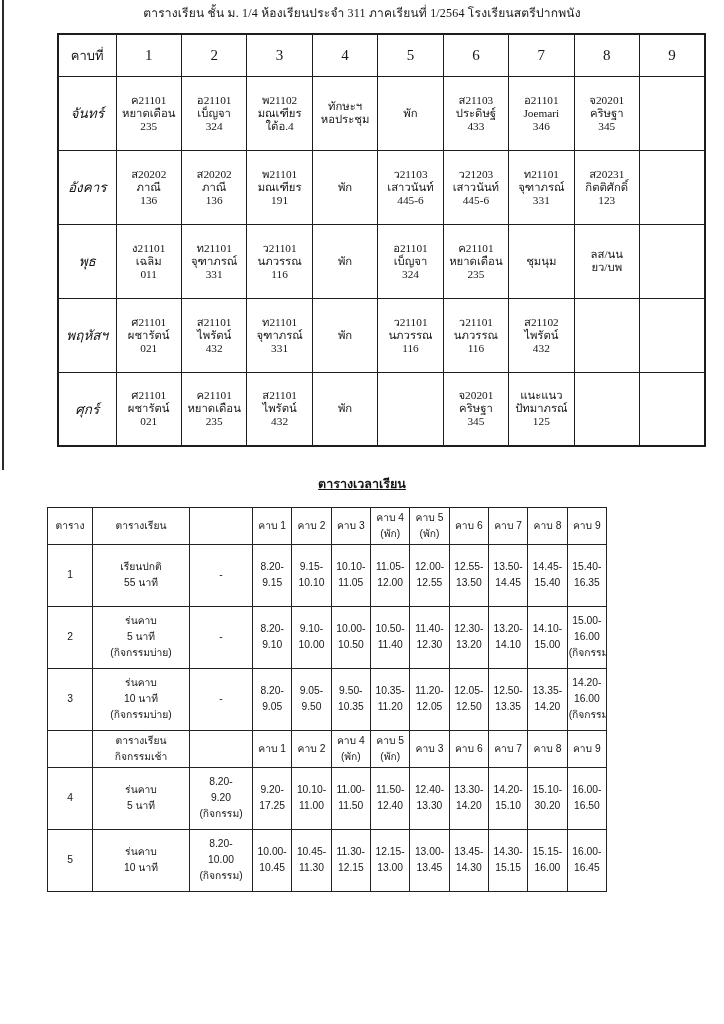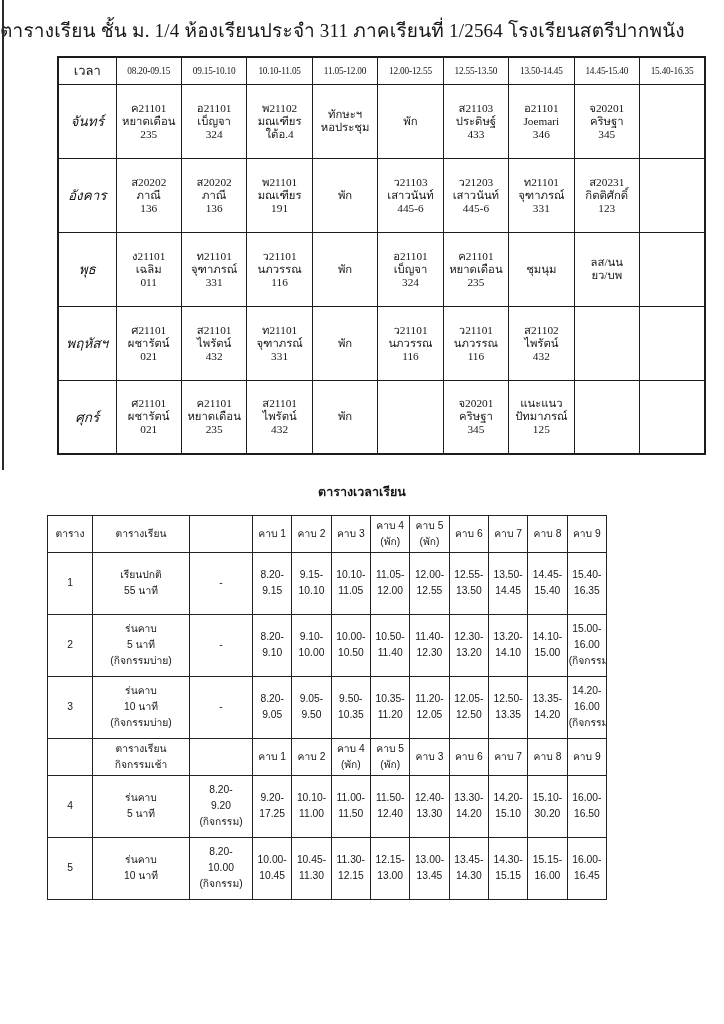--- a/index.html
+++ b/index.html
@@ -1,38 +1,38 @@
 <!DOCTYPE html>
 <html><head>
 <meta charset="utf-8">
 <style>
   html,body{margin:0;padding:0;}
   body{
     width:724px;height:1024px;background:#ffffff;color:#151515;
     font-family:"Liberation Serif", serif;position:relative;overflow:hidden;
   }
   .edge-line{position:absolute;left:2px;top:0;width:2px;height:470px;background:#2a2a2a;}
-  .doc-title{margin-top:15px;font-size:19px;letter-spacing:.2px;}
+  .doc-title{margin-top:3px;text-align:center;font-size:12px;letter-spacing:.2px;}
   table{border-collapse:collapse;}
   
   .tt{margin:11px 0 0 57px;width:649px;table-layout:fixed;border:2px solid #1c1c1c;}
   .tt td{border:1.5px solid #1c1c1c;text-align:center;vertical-align:middle;
          white-space:pre-line;overflow:hidden;padding:0;}
   .r-phead{height:42px;}
   .r-time{height:27px;}
   .r-day{height:74px;}
   .c-label{font-size:13px;}
   .c-pnum{font-size:15px;}
   .c-time{font-size:9.3px;letter-spacing:-.2px;}
   .c-day{font-size:13.5px;font-style:italic;}
   .c-lesson{font-size:11.3px;line-height:13px;vertical-align:top;padding-top:5px;}
   
   .sig{margin-top:24px;text-align:center;font-size:12.5px;}
   .sec-title{margin-top:27px;text-align:center;font-size:12.5px;font-weight:bold;
-             font-family:"Liberation Sans", sans-serif;}
+             font-family:"Liberation Sans", sans-serif;text-decoration:underline;}
   
   .ts{margin:13px 0 0 47px;width:560px;table-layout:fixed;border:1.5px solid #222;
       font-family:"Liberation Sans", sans-serif;}
   .ts td{border:1.2px solid #222;text-align:center;vertical-align:middle;
          white-space:pre-line;font-size:10.3px;line-height:1.55;padding:2px 1px;overflow:hidden;}
   .ts .r-h{height:36px;}
   .ts .r-d{height:62px;}
   .ts-lab{font-size:10.3px;}
 </style>
 </head>
@@ -50,31 +50,31 @@
         <col>
         <col>
         <col>
         <col>
         <col>
         <col>
         <col>
         <col>
     </colgroup>
     <tbody id="tt-body">
-        <tr class="r-time">
-          <td class="c-label">เวลา</td>
-          <td class="c-time">08.20-09.15</td>
-          <td class="c-time">09.15-10.10</td>
-          <td class="c-time">10.10-11.05</td>
-          <td class="c-time">11.05-12.00</td>
-          <td class="c-time">12.00-12.55</td>
-          <td class="c-time">12.55-13.50</td>
-          <td class="c-time">13.50-14.45</td>
-          <td class="c-time">14.45-15.40</td>
-          <td class="c-time">15.40-16.35</td>
+        <tr class="r-phead">
+          <td class="c-label">คาบที่</td>
+          <td class="c-pnum">1</td>
+          <td class="c-pnum">2</td>
+          <td class="c-pnum">3</td>
+          <td class="c-pnum">4</td>
+          <td class="c-pnum">5</td>
+          <td class="c-pnum">6</td>
+          <td class="c-pnum">7</td>
+          <td class="c-pnum">8</td>
+          <td class="c-pnum">9</td>
         </tr>
         <tr class="r-day">
           <td class="c-day">จันทร์</td>
           <td class="c-lesson">ค21101
 หยาดเดือน
 235</td>
           <td class="c-lesson">อ21101
 เบ็ญจา
 324</td>
           <td class="c-lesson">พ21102

